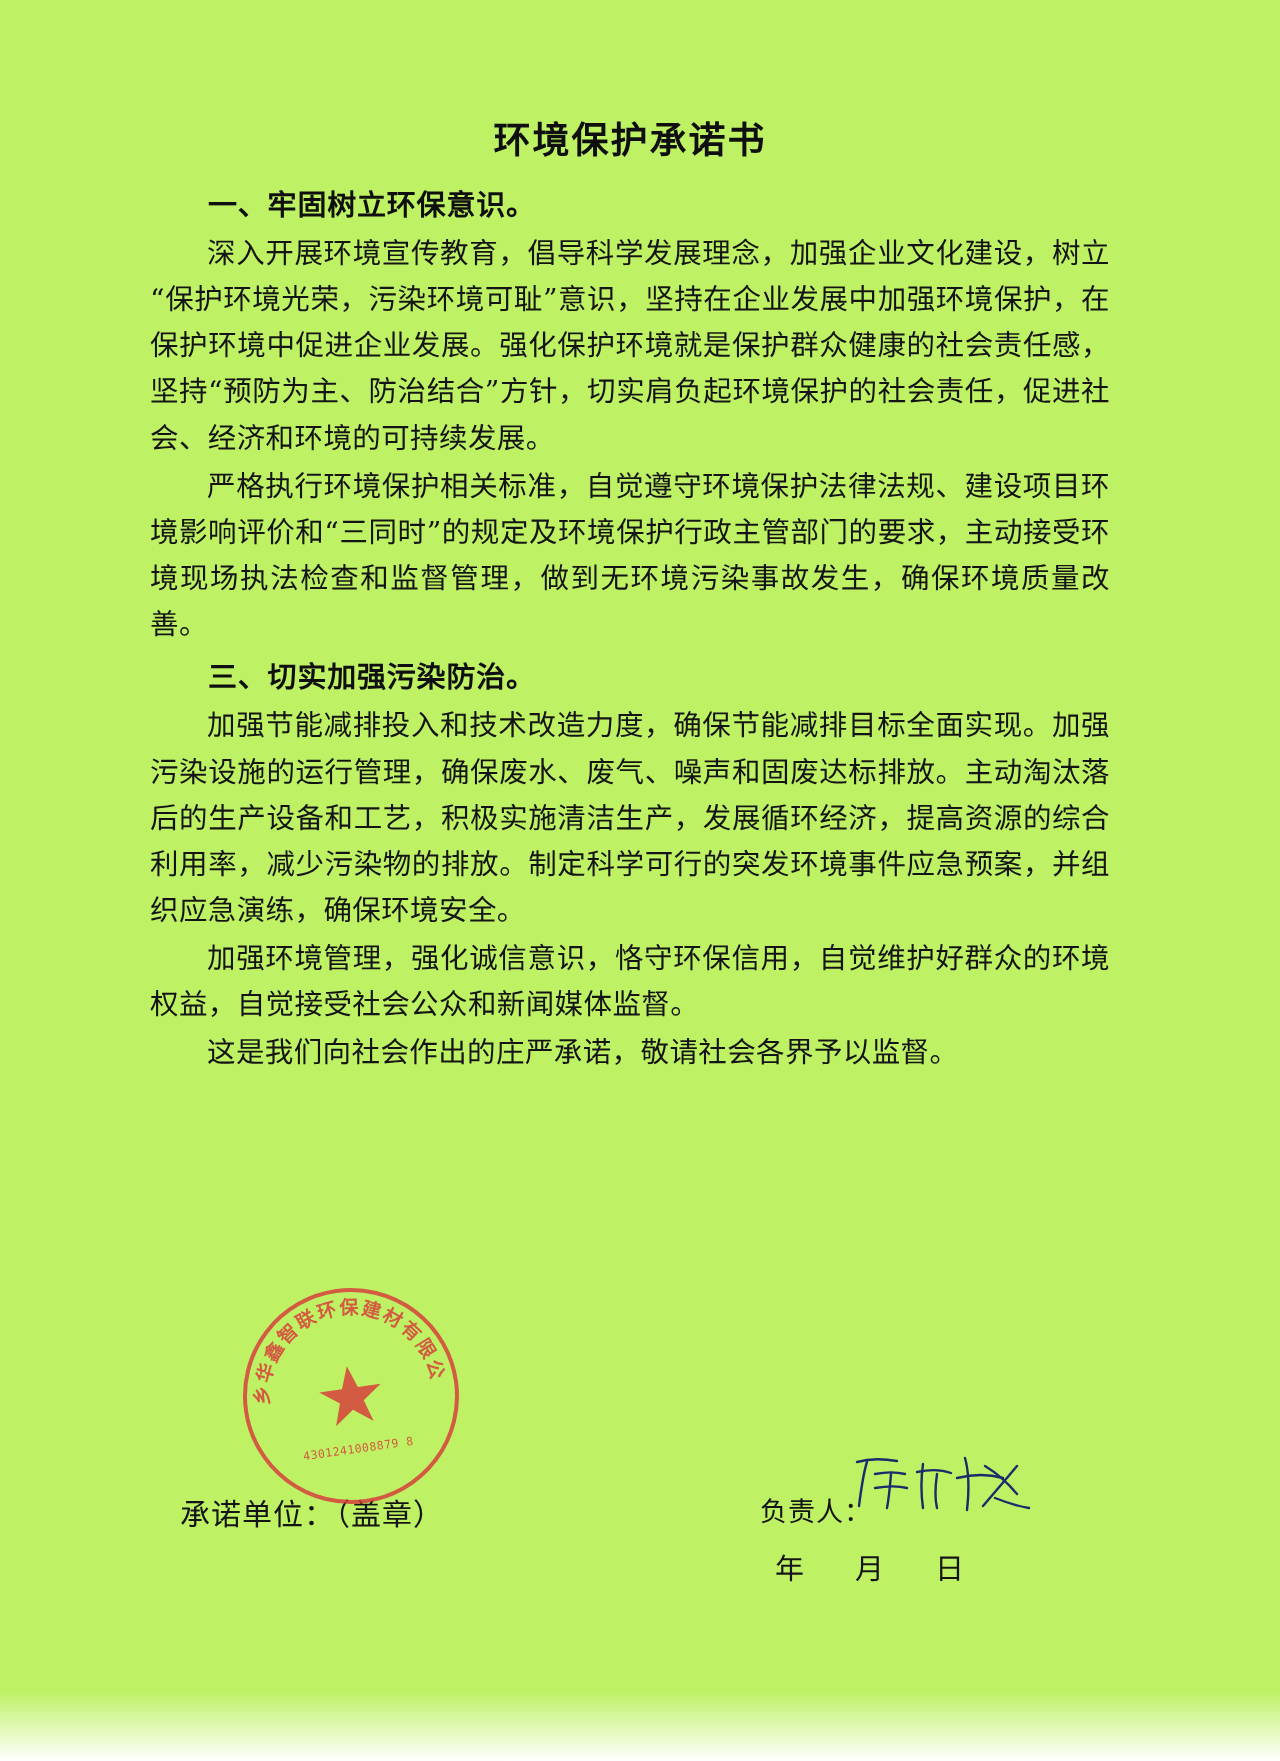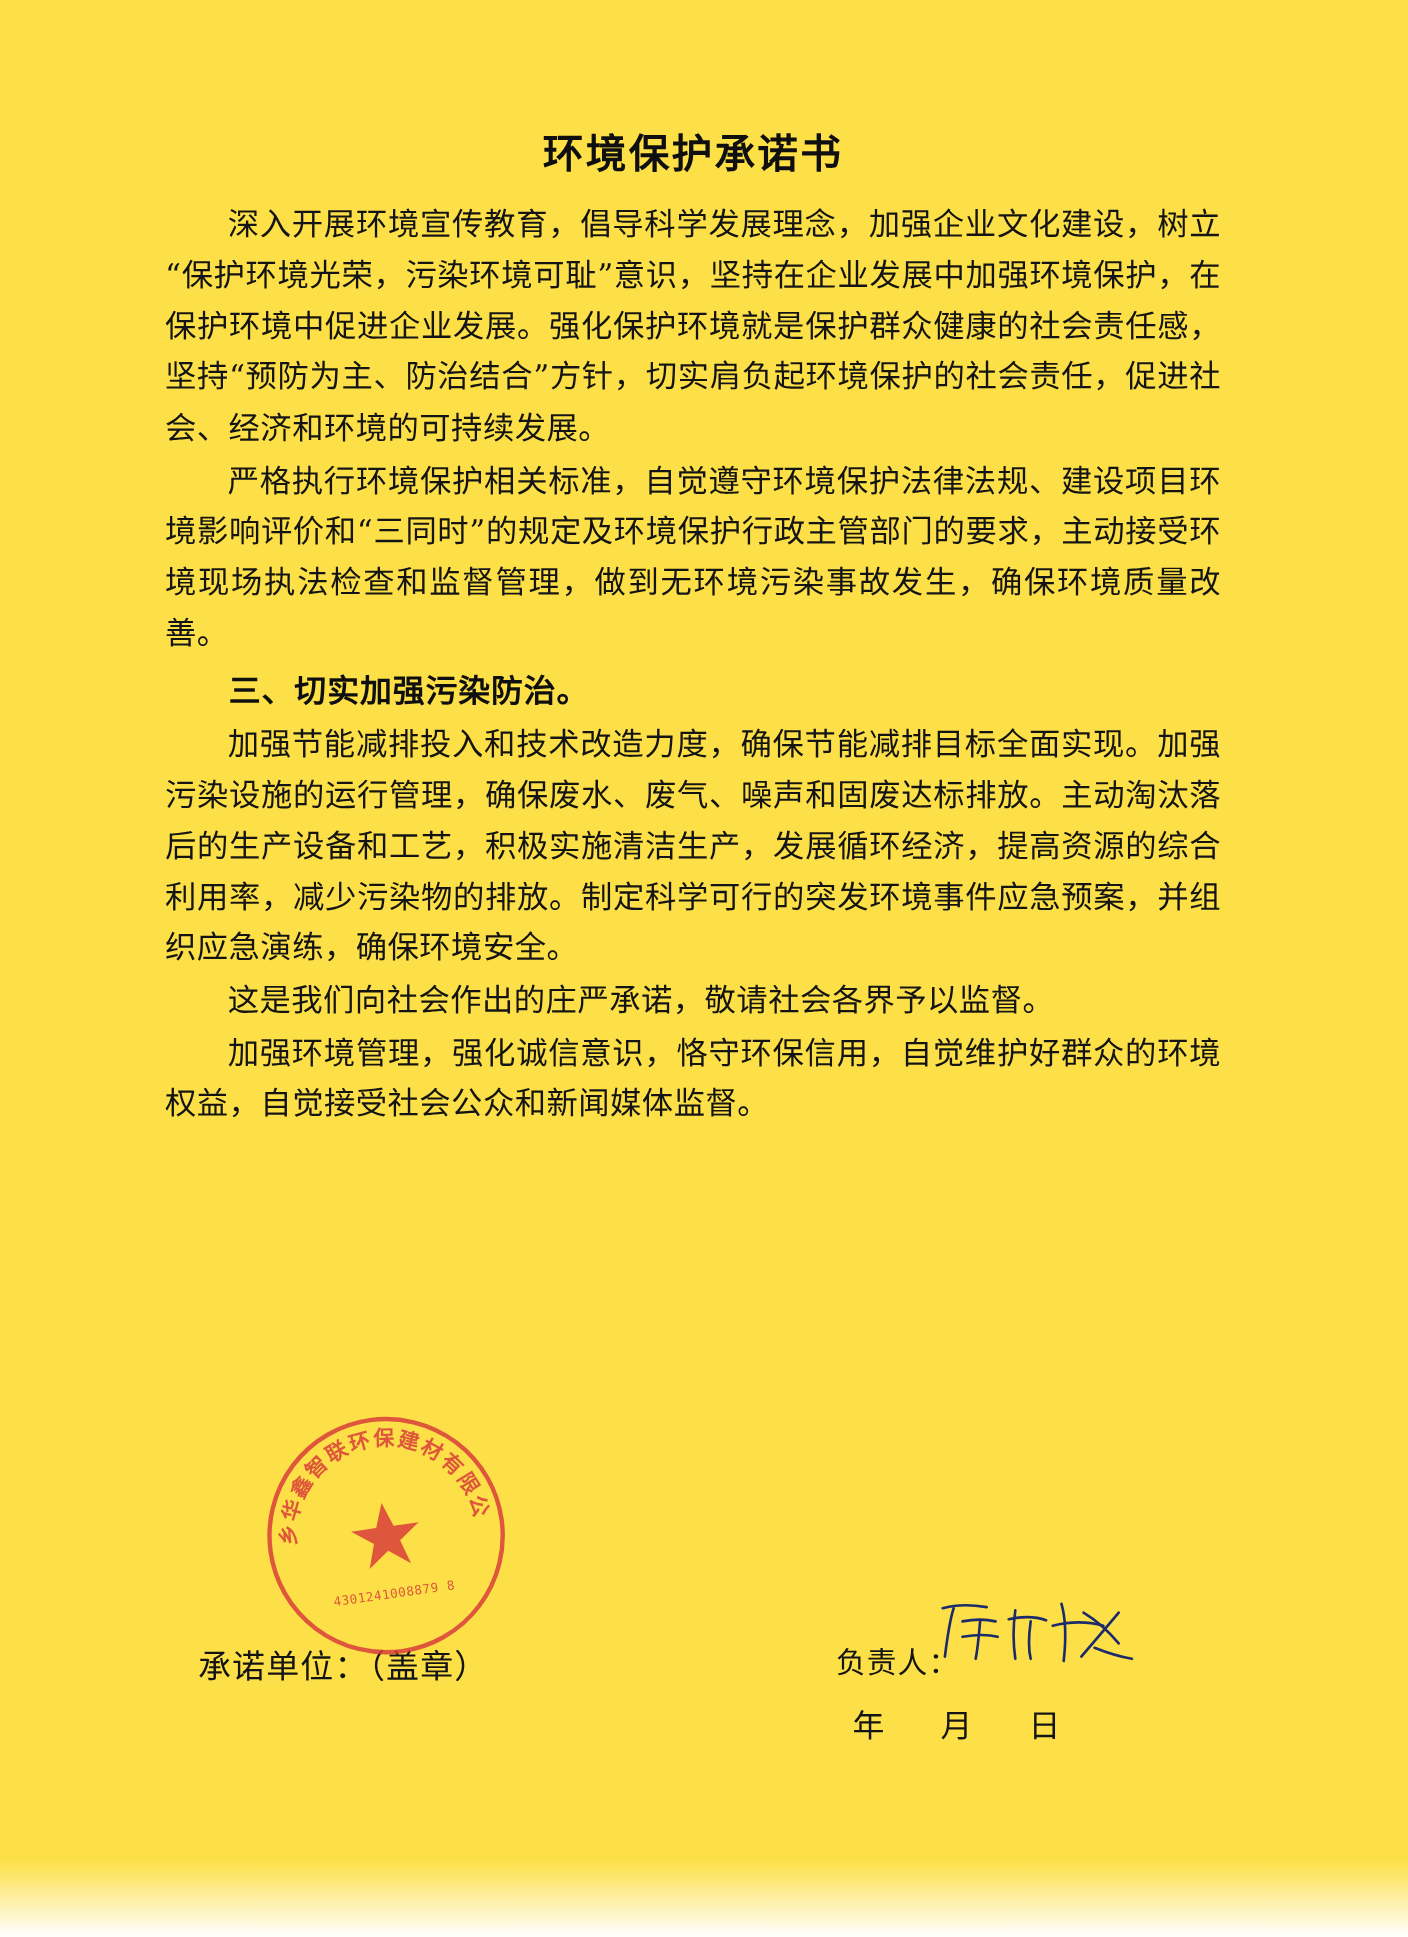--- a/index.html
+++ b/index.html
@@ -12,21 +12,21 @@
     width: 1280px;
     height: 1761px;
     position: relative;
     font-family: "DejaVu Serif", "Liberation Serif", serif;
     color: #1a1a1a;
     overflow: hidden;
   }
   .page {
     position: absolute;
     inset: 0;
-    background: #fde047;
+    background: #bef264;
   }
   .doc {
     position: absolute;
     left: 150px;
     top: 110px;
     width: 960px;
   }
   .doc-title {
     text-align: center;
     font-size: 37px;
@@ -160,30 +160,31 @@
 </head>
 <body>
 
 <div class="page">
 
   <div class="doc">
 
     <h1 class="doc-title">环境保护承诺书</h1>
 
 
+    <h2 class="section-heading">一、牢固树立环保意识。</h2>
     <p class="para">深入开展环境宣传教育，倡导科学发展理念，加强企业文化建设，树立“保护环境光荣，污染环境可耻”意识，坚持在企业发展中加强环境保护，在保护环境中促进企业发展。强化保护环境就是保护群众健康的社会责任感，坚持“预防为主、防治结合”方针，切实肩负起环境保护的社会责任，促进社会、经济和环境的可持续发展。</p>
 
     <p class="para">严格执行环境保护相关标准，自觉遵守环境保护法律法规、建设项目环境影响评价和“三同时”的规定及环境保护行政主管部门的要求，主动接受环境现场执法检查和监督管理，做到无环境污染事故发生，确保环境质量改善。</p>
 
     <h2 class="section-heading">三、切实加强污染防治。</h2>
     <p class="para">加强节能减排投入和技术改造力度，确保节能减排目标全面实现。加强污染设施的运行管理，确保废水、废气、噪声和固废达标排放。主动淘汰落后的生产设备和工艺，积极实施清洁生产，发展循环经济，提高资源的综合利用率，减少污染物的排放。制定科学可行的突发环境事件应急预案，并组织应急演练，确保环境安全。</p>
 
+    <p class="para">加强环境管理，强化诚信意识，恪守环保信用，自觉维护好群众的环境权益，自觉接受社会公众和新闻媒体监督。</p>
+
     <p class="para">这是我们向社会作出的庄严承诺，敬请社会各界予以监督。</p>
-
-    <p class="para">加强环境管理，强化诚信意识，恪守环保信用，自觉维护好群众的环境权益，自觉接受社会公众和新闻媒体监督。</p>
 
   </div>
 
   <div class="signature-block">
     <div class="sign-left">承诺单位：（盖章）</div>
     <div class="sign-right">负责人：</div>
     <div class="date-line">
       <span>年</span><span>月</span><span>日</span>
     </div>
   </div>

